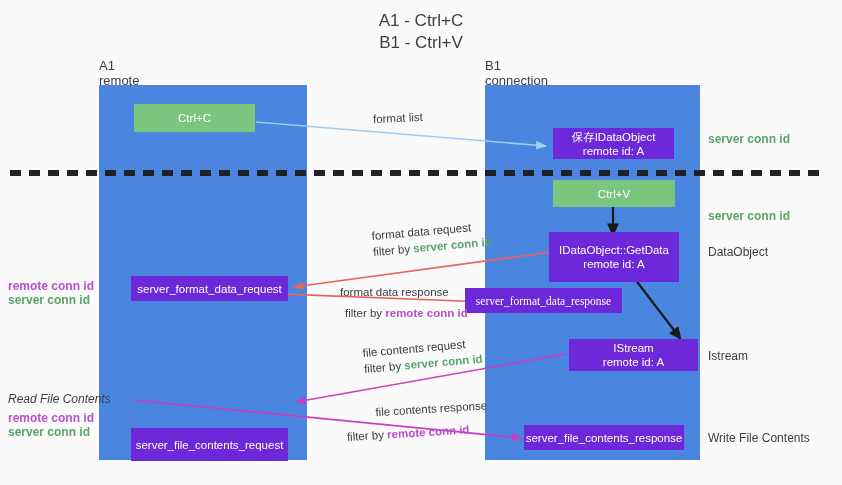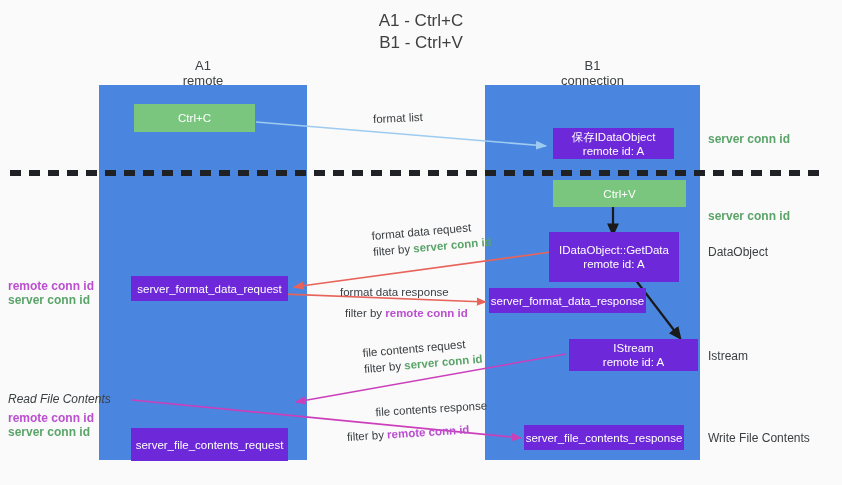--- a/index.html
+++ b/index.html
@@ -28,21 +28,21 @@
     width: 842px;
     text-align: center;
     font-size: 17px;
     line-height: 22px;
     color: #404040;
     white-space: pre;
   }
 
   
   .col-header {
-    text-align: center;
+    text-align: left;
     font-size: 13px;
     line-height: 15px;
     color: #3c4043;
     white-space: pre;
   }
   #hdr-a1 { left: 99px; top: 58px; width: 208px; }
   #hdr-b1 { left: 485px; top: 58px; width: 215px; }
 
   
   .lane {
@@ -153,34 +153,34 @@
 
   <div class="abs node green" style="left:134px; top:104px; width:121px; height:28px;">
     <span>Ctrl+C</span>
   </div>
 
   <div class="abs node orange" style="left:553px; top:128px; width:121px; height:31px;">
     <span>保存IDataObject</span>
     <span>remote id: A</span>
   </div>
 
-  <div class="abs node green" style="left:553px; top:180px; width:133px; height:27px;">
+  <div class="abs node green" style="left:553px; top:180px; width:122px; height:27px;">
     <span>Ctrl+V</span>
   </div>
 
   <div class="abs node orange" style="left:549px; top:232px; width:130px; height:50px;">
     <span>IDataObject::GetData</span>
     <span>remote id: A</span>
   </div>
 
   <div class="abs node orange" style="left:131px; top:276px; width:157px; height:25px;">
     <span>server_format_data_request</span>
   </div>
 
-  <div class="abs node orange" style="left:489px; top:288px; width:157px; height:25px;">
+  <div class="abs node orange" style="left:465px; top:288px; width:157px; height:25px;font-family:Liberation Serif, serif;">
     <span>server_format_data_response</span>
   </div>
 
   <div class="abs node orange" style="left:569px; top:339px; width:129px; height:32px;">
     <span>IStream</span>
     <span>remote id: A</span>
   </div>
 
   <div class="abs node orange" style="left:131px; top:393px; width:157px; height:33px;margin-top:35px;">
     <span>server_file_contents_request</span>

